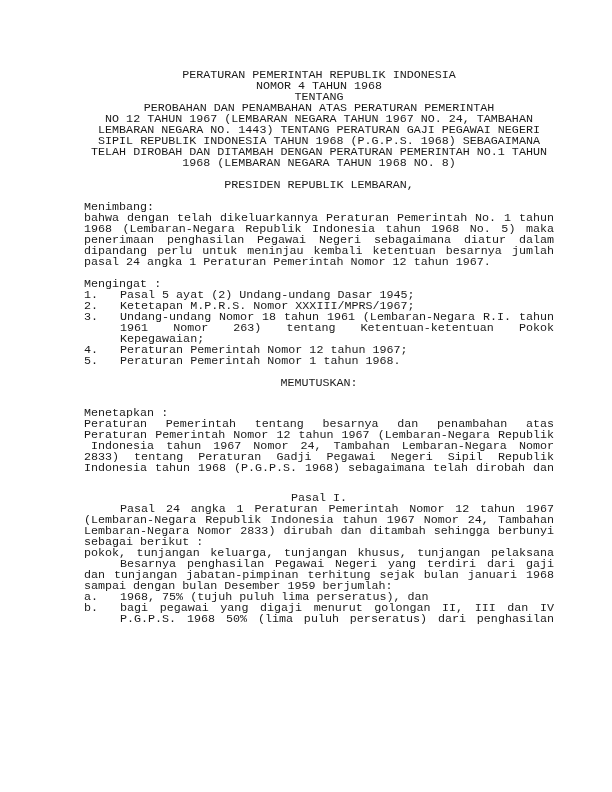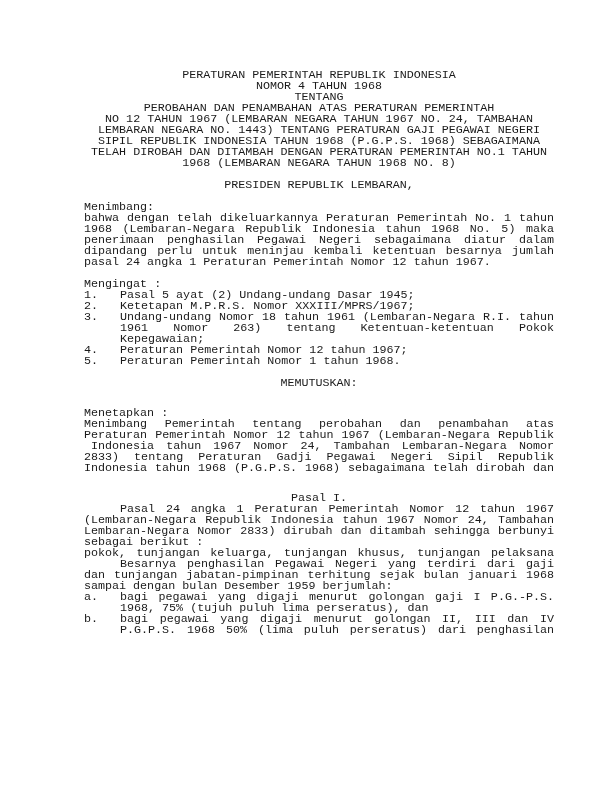--- a/index.html
+++ b/index.html
@@ -77,41 +77,40 @@
     <div class="item-text">
         <div class="ll">Peraturan Pemerintah Nomor 1 tahun 1968.</div>
       </div>
   </div>
   <div class="gap"></div>
   <div class="line center">MEMUTUSKAN:</div>
   <div class="gap"></div>
   <div class="gap" style="height:8px"></div>
 
   <div class="line">Menetapkan :</div>
-  <div class="line justify">Menimbang Pemerintah tentang perobahan dan penambahan atas</div>
+  <div class="line justify">Peraturan Pemerintah tentang besarnya dan penambahan atas</div>
   <div class="line justify">Peraturan Pemerintah Nomor 12 tahun 1967 (Lembaran-Negara Republik</div>
   <div class="line justify" style="padding-left:7px">Indonesia tahun 1967 Nomor 24, Tambahan Lembaran-Negara Nomor</div>
   <div class="line justify">2833) tentang Peraturan Gadji Pegawai Negeri Sipil Republik</div>
   <div class="line justify">Indonesia tahun 1968 (P.G.P.S. 1968) sebagaimana telah dirobah dan</div>
   <div class="gap"></div>
   <div class="gap" style="height:8px"></div>
 
   <div class="line center">Pasal I.</div>
   <div class="line justify" style="padding-left:36px">Pasal 24 angka 1 Peraturan Pemerintah Nomor 12 tahun 1967</div>
   <div class="line justify">(Lembaran-Negara Republik Indonesia tahun 1967 Nomor 24, Tambahan</div>
   <div class="line justify">Lembaran-Negara Nomor 2833) dirubah dan ditambah sehingga berbunyi</div>
   <div class="line">sebagai berikut :</div>
   <div class="line justify">pokok, tunjangan keluarga, tunjangan khusus, tunjangan pelaksana</div>
   <div class="line justify" style="padding-left:36px">Besarnya penghasilan Pegawai Negeri yang terdiri dari gaji</div>
   <div class="line justify">dan tunjangan jabatan-pimpinan terhitung sejak bulan januari 1968</div>
   <div class="line">sampai dengan bulan Desember 1959 berjumlah:</div>
   <div class="list-item">
     <span class="num">a.</span>
     <div class="item-text">
-      <div class="jl">bagi pegawai yang digaji menurut golongan gaji I P.G.-P.S.</div>
       <div class="ll">1968, 75% (tujuh puluh lima perseratus), dan</div>
     </div>
   </div>
   <div class="list-item">
     <span class="num">b.</span>
     <div class="item-text">
       <div class="jl">bagi pegawai yang digaji menurut golongan II, III dan IV</div>
       <div class="jl">P.G.P.S. 1968 50% (lima puluh perseratus) dari penghasilan</div>
     </div>
   </div>

